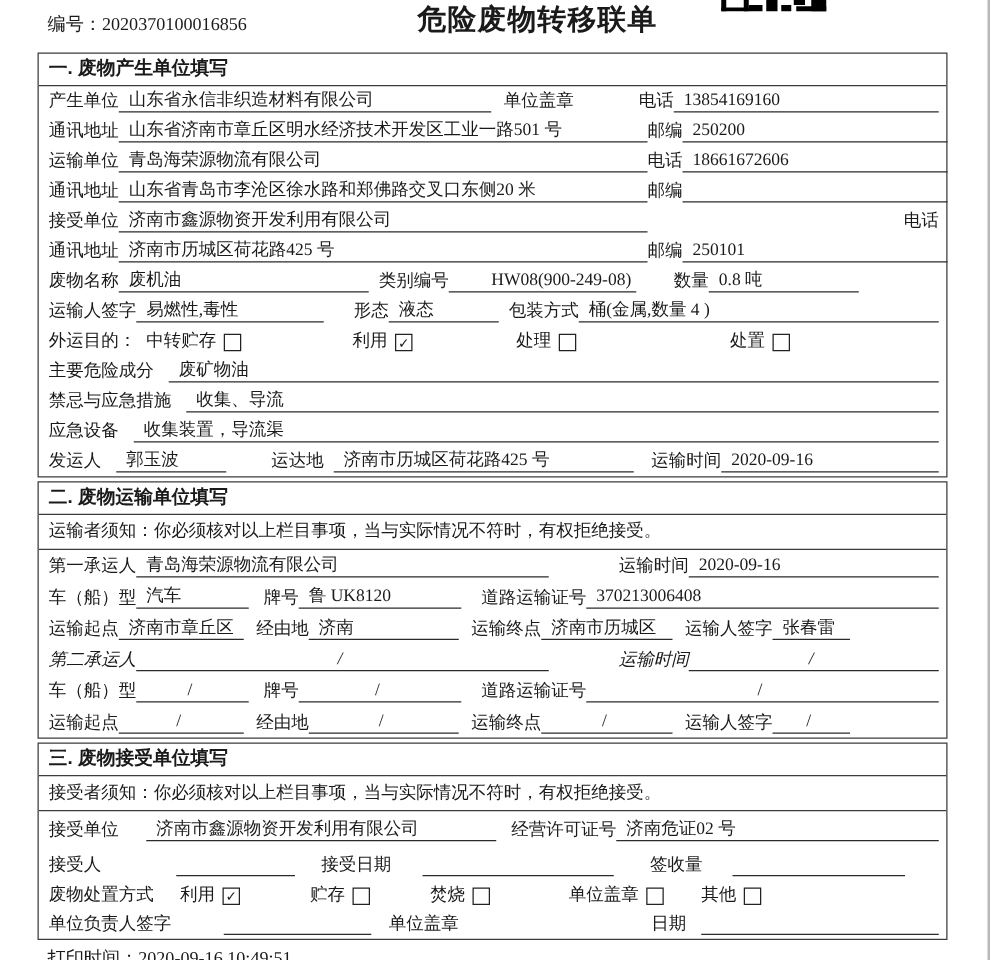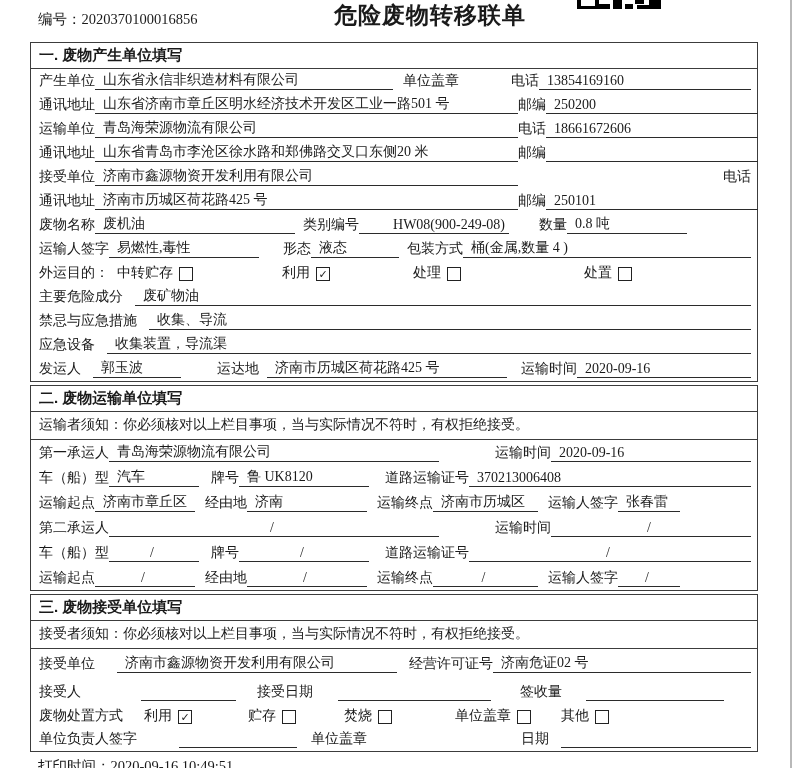--- a/index.html
+++ b/index.html
@@ -178,21 +178,21 @@
           <div class="row" style="height: 25px;">
             <span class="lbl">运输起点</span>
             <span class="val" style="width: 100px;">济南市章丘区</span>
             <span class="lbl" style="margin-left: 10px;">经由地</span>
             <span class="val" style="width: 120px;">济南</span>
             <span class="lbl" style="margin-left: 10px;">运输终点</span>
             <span class="val" style="width: 105px;">济南市历城区</span>
             <span class="lbl" style="margin-left: 10px;">运输人签字</span>
             <span class="val" style="width: 62px;">张春雷</span>
           </div>
-          <div class="row" style="height: 25px;">
+          <div class="row" style="height: 25px; font-style: italic;">
             <span class="lbl">第二承运人</span>
             <span class="val ctr" style="width: 330px;">/</span>
             <span class="sp"></span>
             <span class="lbl">运输时间</span>
             <span class="val ctr" style="width: 200px;">/</span>
           </div>
           <div class="row" style="height: 25px;">
             <span class="lbl">车（船）型</span>
             <span class="val ctr" style="width: 90px;">/</span>
             <span class="lbl" style="margin-left: 12px;">牌号</span>

